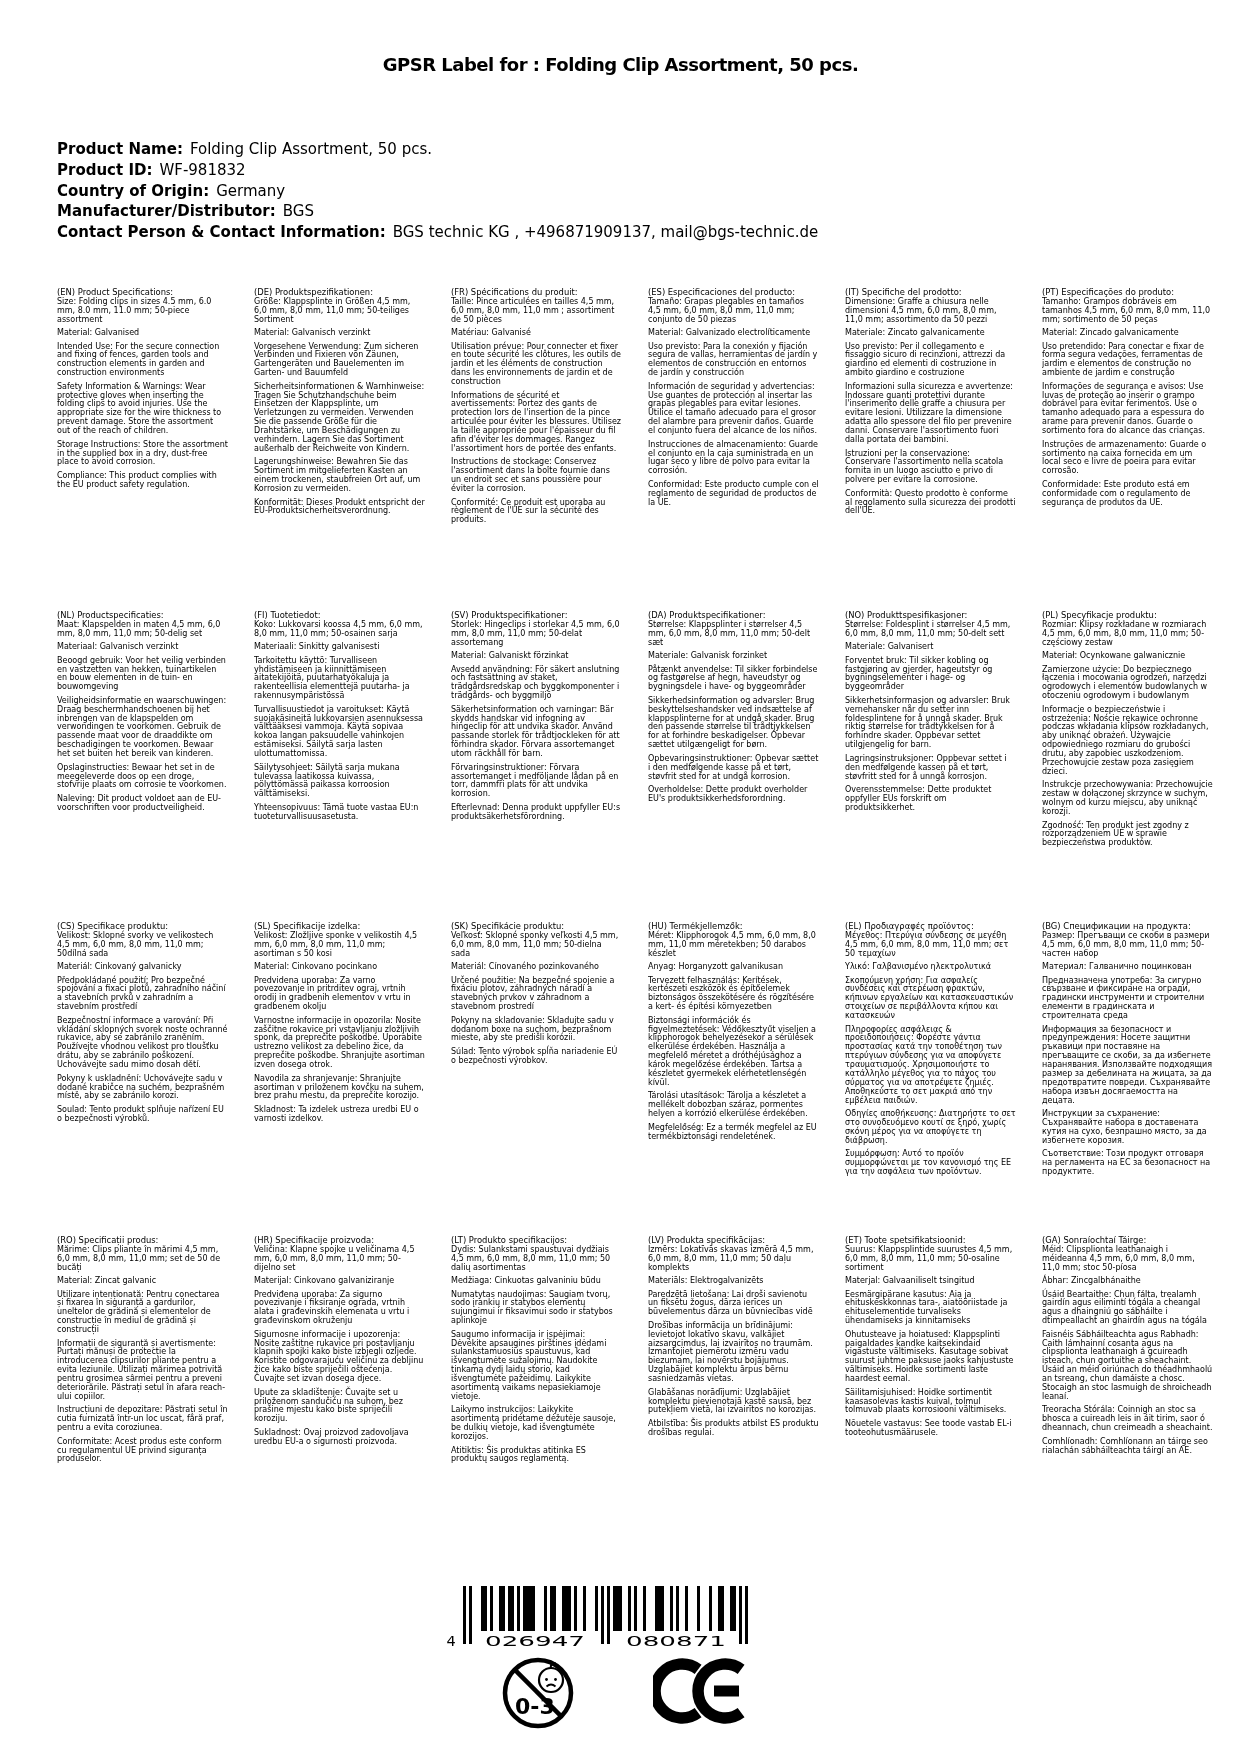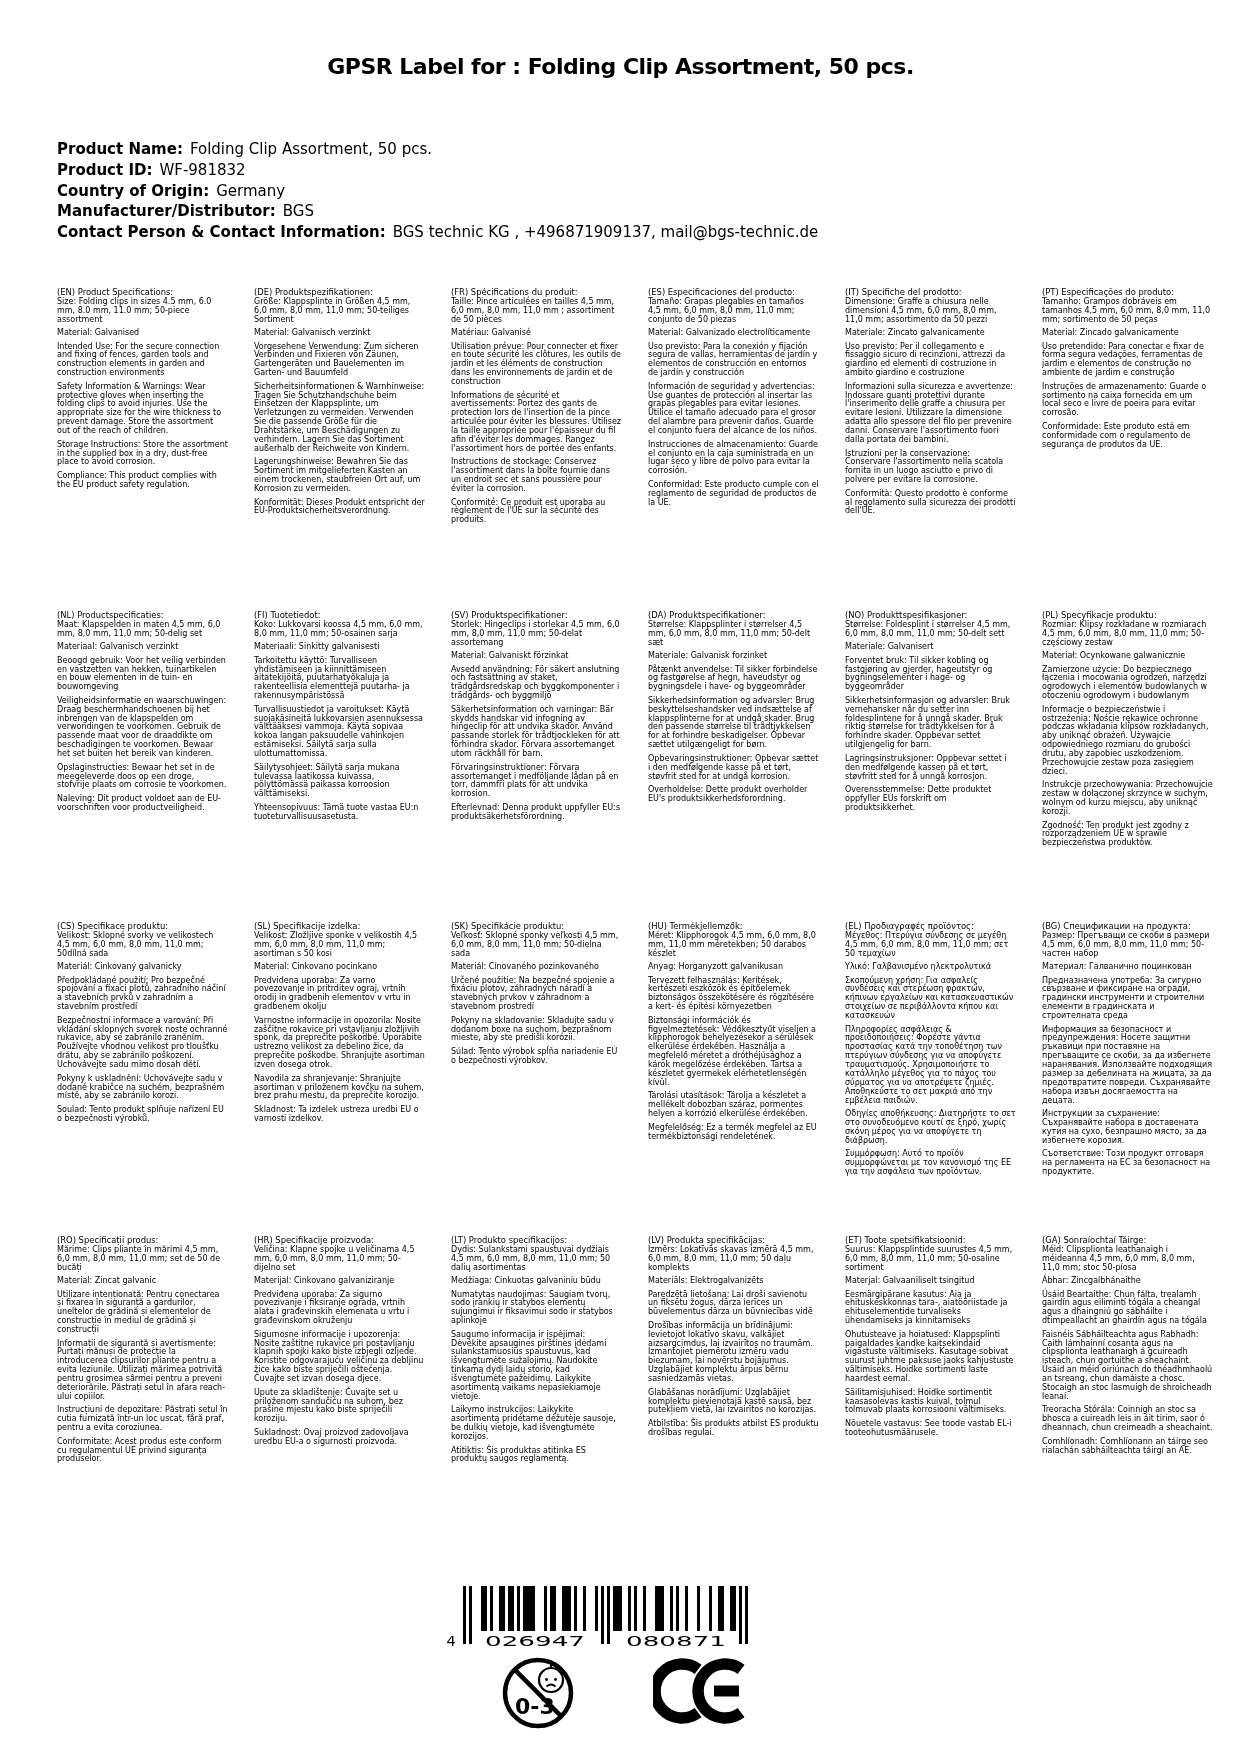--- a/index.html
+++ b/index.html
@@ -1,19 +1,19 @@
 <!DOCTYPE html>
 <html><head>
 <meta charset="utf-8">
 <style>
   html,body{margin:0;padding:0;background:#888;}
   .page{position:relative;width:1241px;height:1754px;background:#ffffff;
         font-family:"DejaVu Sans","Liberation Sans",sans-serif;color:#000;overflow:hidden;}
   .title{position:absolute;top:54px;left:0;width:100%;text-align:center;
-         font-size:22px;font-weight:bold;letter-spacing:-0.5px;}
+         font-size:18px;font-weight:bold;letter-spacing:-0.5px;}
   .product-info{position:absolute;left:57px;top:139px;font-size:15px;line-height:20.8px;}
   .pi-row{white-space:nowrap;}
   .pi-label{font-weight:bold;margin-right:7px;}
   .sections-grid{position:absolute;left:57px;top:288px;width:1182px;
                  display:grid;grid-template-columns:repeat(6,197px);
                  grid-template-rows:323px 311px 314px auto;}
   .section{padding-right:26px;overflow:hidden;}
   .sec-title{font-size:8.4px;font-weight:normal;line-height:9.4px;margin:0 0 0.5px 0;}
   .sec-p{font-size:8px;line-height:8.9px;margin:0 0 4.5px 0;}
   .barcode-block{position:absolute;left:443px;top:1586px;}
@@ -90,38 +90,39 @@
         <p class="sec-p">Uso previsto: Per il collegamento e fissaggio sicuro di recinzioni, attrezzi da giardino ed elementi di costruzione in ambito giardino e costruzione</p>
         <p class="sec-p">Informazioni sulla sicurezza e avvertenze: Indossare guanti protettivi durante l'inserimento delle graffe a chiusura per evitare lesioni. Utilizzare la dimensione adatta allo spessore del filo per prevenire danni. Conservare l'assortimento fuori dalla portata dei bambini.</p>
         <p class="sec-p">Istruzioni per la conservazione: Conservare l'assortimento nella scatola fornita in un luogo asciutto e privo di polvere per evitare la corrosione.</p>
         <p class="sec-p">Conformità: Questo prodotto è conforme al regolamento sulla sicurezza dei prodotti dell'UE.</p>
       </div>
       <div class="section">
         <div class="sec-title">(PT) Especificações do produto:</div>
         <p class="sec-p">Tamanho: Grampos dobráveis em tamanhos 4,5 mm, 6,0 mm, 8,0 mm, 11,0 mm; sortimento de 50 peças</p>
         <p class="sec-p">Material: Zincado galvanicamente</p>
         <p class="sec-p">Uso pretendido: Para conectar e fixar de forma segura vedações, ferramentas de jardim e elementos de construção no ambiente de jardim e construção</p>
+        <p class="sec-p">Informações de segurança e avisos: Use luvas de proteção ao inserir o grampo dobrável para evitar ferimentos. Use o tamanho adequado para a espessura do arame para prevenir danos. Guarde o sortimento fora do alcance das crianças.</p>
         <p class="sec-p">Instruções de armazenamento: Guarde o sortimento na caixa fornecida em um local seco e livre de poeira para evitar corrosão.</p>
         <p class="sec-p">Conformidade: Este produto está em conformidade com o regulamento de segurança de produtos da UE.</p>
       </div>
       <div class="section">
         <div class="sec-title">(NL) Productspecificaties:</div>
         <p class="sec-p">Maat: Klapspelden in maten 4,5 mm, 6,0 mm, 8,0 mm, 11,0 mm; 50-delig set</p>
         <p class="sec-p">Materiaal: Galvanisch verzinkt</p>
         <p class="sec-p">Beoogd gebruik: Voor het veilig verbinden en vastzetten van hekken, tuinartikelen en bouw elementen in de tuin- en bouwomgeving</p>
         <p class="sec-p">Veiligheidsinformatie en waarschuwingen: Draag beschermhandschoenen bij het inbrengen van de klapspelden om verwondingen te voorkomen. Gebruik de passende maat voor de draaddikte om beschadigingen te voorkomen. Bewaar het set buiten het bereik van kinderen.</p>
         <p class="sec-p">Opslaginstructies: Bewaar het set in de meegeleverde doos op een droge, stofvrije plaats om corrosie te voorkomen.</p>
         <p class="sec-p">Naleving: Dit product voldoet aan de EU-voorschriften voor productveiligheid.</p>
       </div>
       <div class="section">
         <div class="sec-title">(FI) Tuotetiedot:</div>
         <p class="sec-p">Koko: Lukkovarsi koossa 4,5 mm, 6,0 mm, 8,0 mm, 11,0 mm; 50-osainen sarja</p>
         <p class="sec-p">Materiaali: Sinkitty galvanisesti</p>
         <p class="sec-p">Tarkoitettu käyttö: Turvalliseen yhdistämiseen ja kiinnittämiseen aitatekijöitä, puutarhatyökaluja ja rakenteellisia elementtejä puutarha- ja rakennusympäristössä</p>
-        <p class="sec-p">Turvallisuustiedot ja varoitukset: Käytä suojakäsineitä lukkovarsien asennuksessa välttääksesi vammoja. Käytä sopivaa kokoa langan paksuudelle vahinkojen estämiseksi. Säilytä sarja sulla ulottumattomissa.</p>
+        <p class="sec-p">Turvallisuustiedot ja varoitukset: Käytä suojakäsineitä lukkovarsien asennuksessa välttääksesi vammoja. Käytä sopivaa kokoa langan paksuudelle vahinkojen estämiseksi. Säilytä sarja lasten ulottumattomissa.</p>
         <p class="sec-p">Säilytysohjeet: Säilytä sarja mukana tulevassa laatikossa kuivassa, pölyttömässä paikassa korroosion välttämiseksi.</p>
         <p class="sec-p">Yhteensopivuus: Tämä tuote vastaa EU:n tuoteturvallisuusasetusta.</p>
       </div>
       <div class="section">
         <div class="sec-title">(SV) Produktspecifikationer:</div>
         <p class="sec-p">Storlek: Hingeclips i storlekar 4,5 mm, 6,0 mm, 8,0 mm, 11,0 mm; 50-delat assortemang</p>
         <p class="sec-p">Material: Galvaniskt förzinkat</p>
         <p class="sec-p">Avsedd användning: För säkert anslutning och fastsättning av staket, trädgårdsredskap och byggkomponenter i trädgårds- och byggmiljö</p>
         <p class="sec-p">Säkerhetsinformation och varningar: Bär skydds handskar vid infogning av hingeclip för att undvika skador. Använd passande storlek för trådtjockleken för att förhindra skador. Förvara assortemanget utom räckhåll för barn.</p>
         <p class="sec-p">Förvaringsinstruktioner: Förvara assortemanget i medföljande lådan på en torr, dammfri plats för att undvika korrosion.</p>

